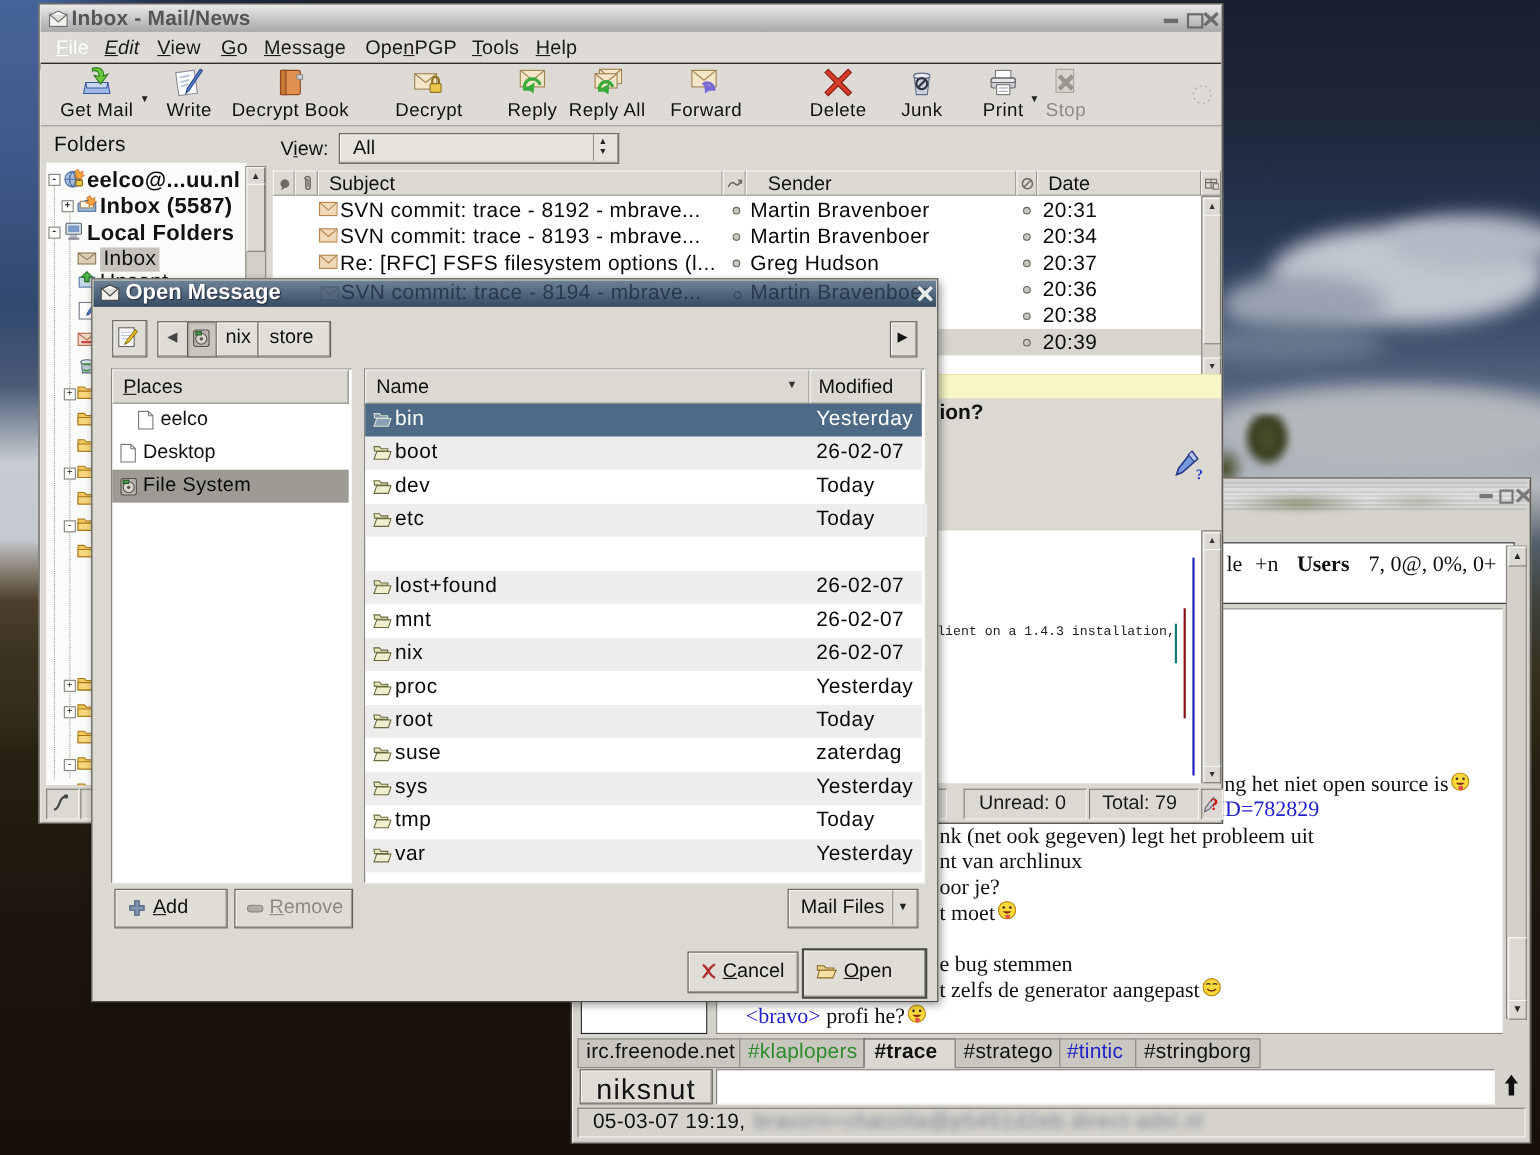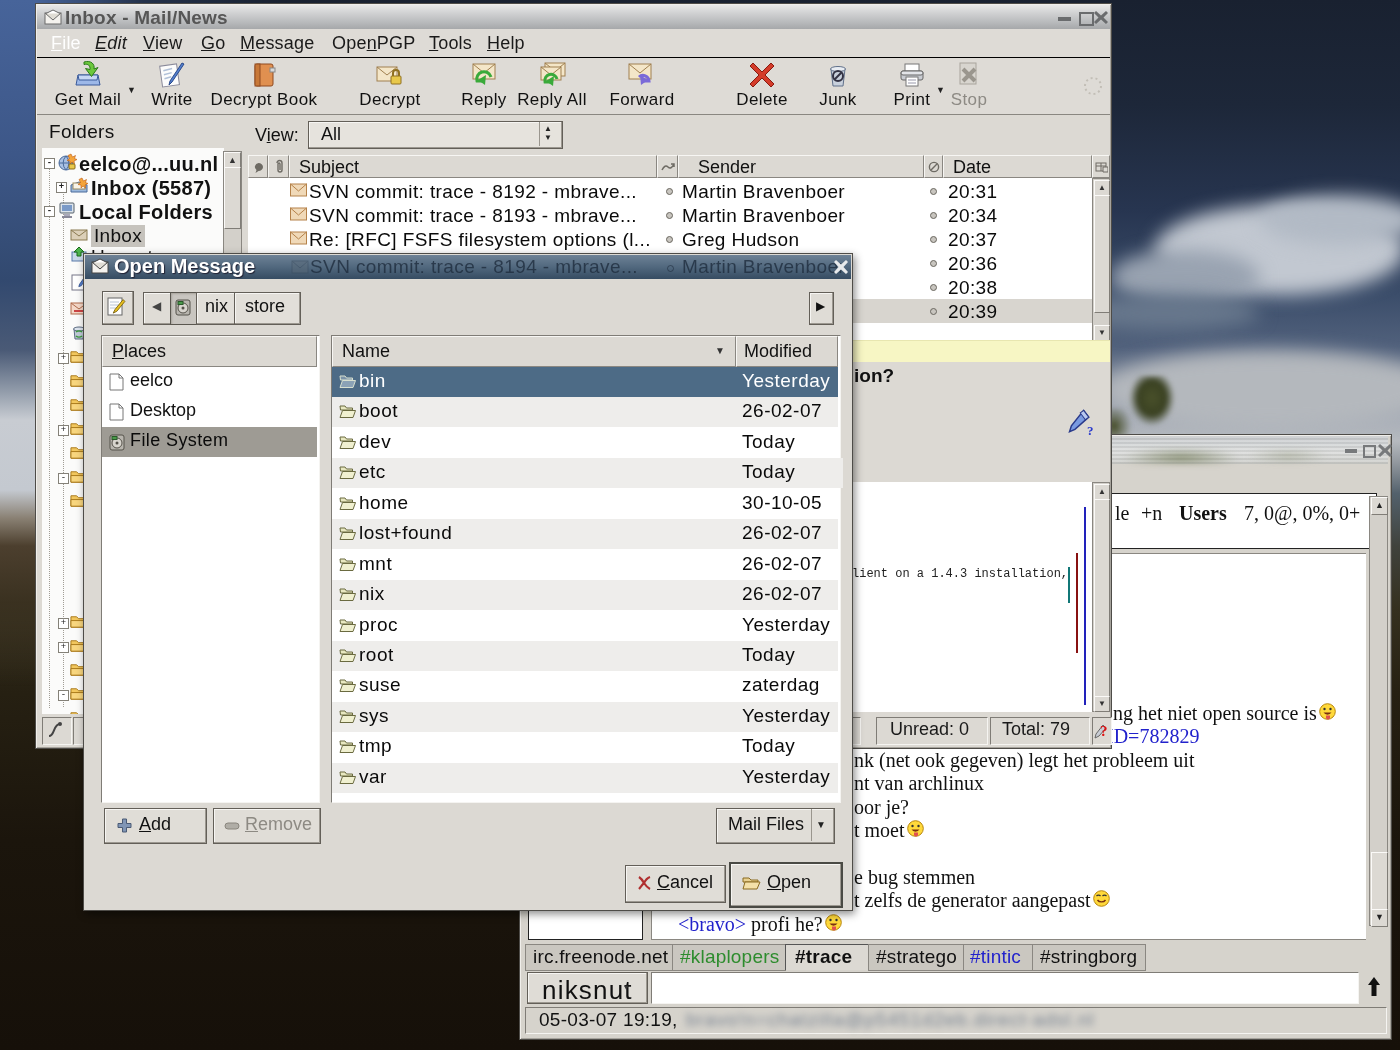--- a/index.html
+++ b/index.html
@@ -625,21 +625,21 @@
    <span class="abs" style="left:10px;top:3px;font-size:18px;color:#111;">store</span>
  </div>
  <div class="abs btn" style="left:725px;top:38px;width:23px;height:31px;background:#dfdcd6;">
    <span class="abs" style="left:6px;top:6px;font-size:12px;color:#111;">▶</span>
  </div>
 
  <div class="abs sunken" style="left:17px;top:81px;width:217px;height:466px;">
    <div class="abs hdrbtn" style="left:0;top:0;width:215px;height:31px;">
         <span class="abs" style="left:9px;top:4px;font-size:18px;color:#111;"><u>P</u>laces</span>
       </div>
-   <div class="abs" style="left:0;top:31px;width:215px;height:30px;">
+   <div class="abs" style="left:16px;top:31px;width:215px;height:30px;">
      <svg class="abs" style="left:7px;top:6px;" width="15" height="18" viewBox="0 0 15 18">
           <path d="M1 1 h9 l4 4 v12 h-13 z" fill="#fff" stroke="#777"></path>
           <path d="M10 1 v4 h4" fill="none" stroke="#777"></path>
         </svg>
      <span class="abs" style="left:28px;top:3px;font-size:18px;color:#111;">eelco</span>
    </div>
    <div class="abs" style="left:0;top:61px;width:215px;height:30px;">
      <svg class="abs" style="left:7px;top:6px;" width="15" height="18" viewBox="0 0 15 18">
           <path d="M1 1 h9 l4 4 v12 h-13 z" fill="#fff" stroke="#777"></path>
           <path d="M10 1 v4 h4" fill="none" stroke="#777"></path>
@@ -691,28 +691,20 @@
           <span class="abs" style="left:410px;top:3px;">Today</span>
         </div>
 <div class="abs" style="left:0;top:91px;width:511px;height:30px;background:#eeedeb;color:#0a0a0a;">
           <svg class="abs" style="left:7px;top:7px;" width="17" height="15" viewBox="0 0 17 15">
             <path d="M1 2 h5 l1.5 2 h6 v2 h-12 z" fill="#e8e8c0" stroke="#6a6a40"></path>
             <path d="M3.5 6.5 h13 l-2.5 7 h-13 z" fill="#f0f0d0" stroke="#6a6a40"></path>
           </svg>
           <span class="abs" style="left:27px;top:3px;">etc</span>
           <span class="abs" style="left:410px;top:3px;">Today</span>
         </div>
-<div class="abs" style="left:0;top:122px;width:506px;height:30px;background:#ffffff;color:#0a0a0a;">
-          <svg class="abs" style="left:7px;top:7px;" width="17" height="15" viewBox="0 0 17 15">
-            <path d="M1 2 h5 l1.5 2 h6 v2 h-12 z" fill="#e8e8c0" stroke="#6a6a40"></path>
-            <path d="M3.5 6.5 h13 l-2.5 7 h-13 z" fill="#f0f0d0" stroke="#6a6a40"></path>
-          </svg>
-          <span class="abs" style="left:27px;top:3px;">home</span>
-          <span class="abs" style="left:410px;top:3px;">30-10-05</span>
-        </div>
 <div class="abs" style="left:0;top:152px;width:506px;height:30px;background:#eeedeb;color:#0a0a0a;">
           <svg class="abs" style="left:7px;top:7px;" width="17" height="15" viewBox="0 0 17 15">
             <path d="M1 2 h5 l1.5 2 h6 v2 h-12 z" fill="#e8e8c0" stroke="#6a6a40"></path>
             <path d="M3.5 6.5 h13 l-2.5 7 h-13 z" fill="#f0f0d0" stroke="#6a6a40"></path>
           </svg>
           <span class="abs" style="left:27px;top:3px;">lost+found</span>
           <span class="abs" style="left:410px;top:3px;">26-02-07</span>
         </div>
 <div class="abs" style="left:0;top:183px;width:506px;height:30px;background:#ffffff;color:#0a0a0a;">
           <svg class="abs" style="left:7px;top:7px;" width="17" height="15" viewBox="0 0 17 15">

